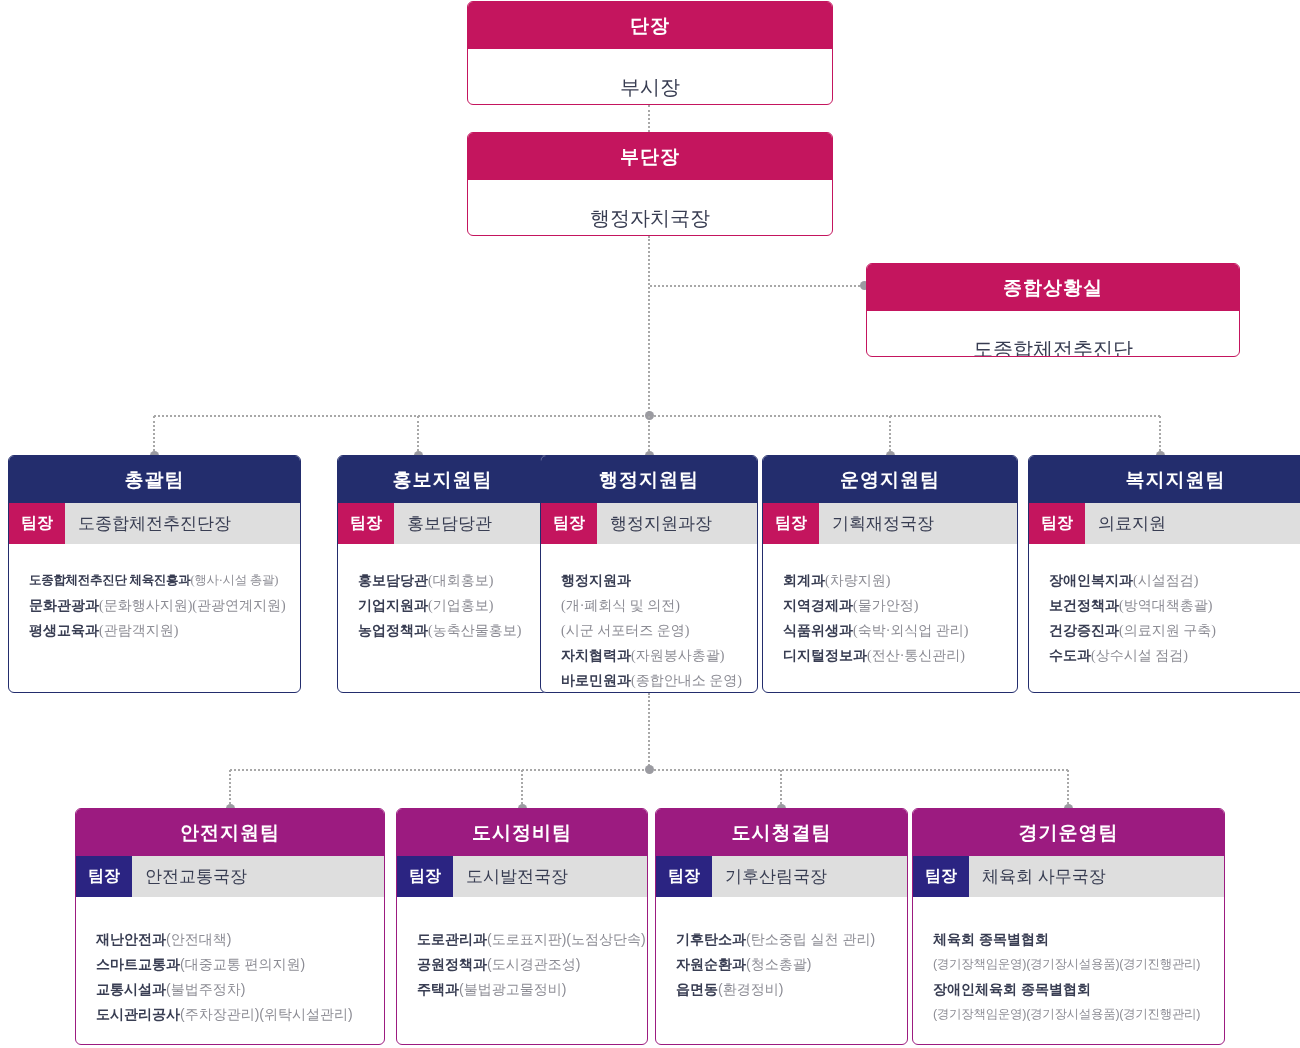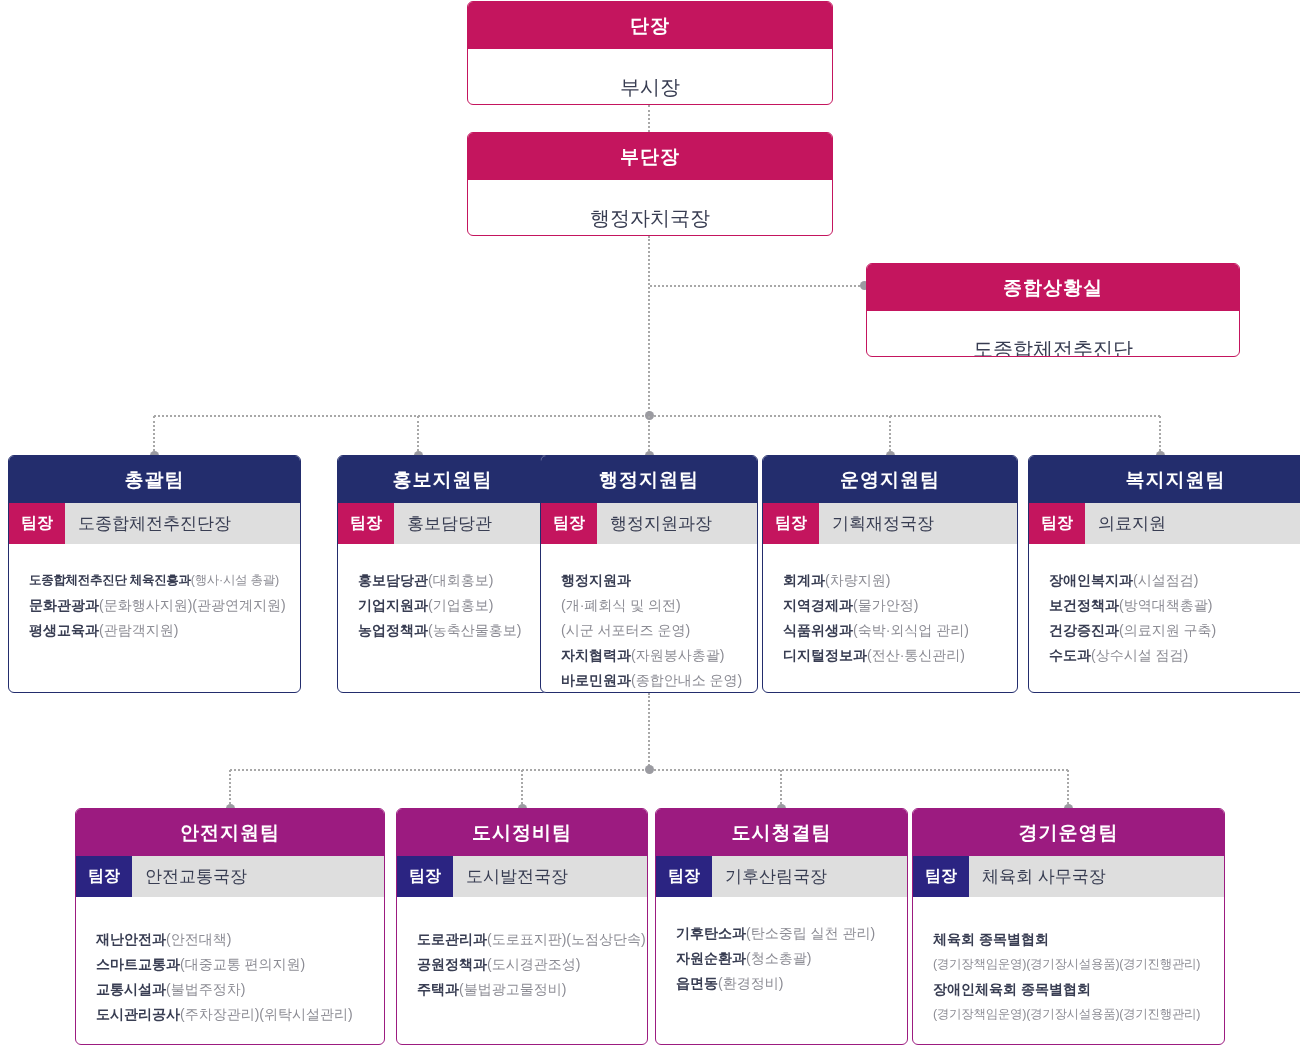--- a/index.html
+++ b/index.html
@@ -18,21 +18,21 @@
 
   
   .node{position:absolute;background:#fff;border:1px solid var(--pink);border-radius:6px;overflow:hidden;}
   .node .hd{height:47px;background:var(--pink);color:#fff;font-weight:bold;font-size:19px;
             display:flex;align-items:center;justify-content:center;letter-spacing:1px;}
   .node .bd{height:55px;display:flex;align-items:center;justify-content:center;
             font-size:20px;color:var(--text_dark);margin-top:11px;}
 
   
   .team{position:absolute;background:#fff;border-radius:6px;overflow:hidden;}
-  .team.mid{border:1px solid var(--navy);}
+  .team.mid{border:1px solid var(--navy);font-family:Liberation Serif, serif;}
   .team.bot{border:1px solid var(--purple);}
   .team .hd{height:47px;color:#fff;font-weight:bold;font-size:19px;
             display:flex;align-items:center;justify-content:center;letter-spacing:1px;}
   .team.mid .hd{background:var(--navy);}
   .team.bot .hd{background:var(--purple);}
   .leader{display:flex;height:41px;}
   .leader .tag{width:56px;color:#fff;font-weight:bold;font-size:16px;
                display:flex;align-items:center;justify-content:center;}
   .team.mid .tag{background:var(--pink);}
   .team.bot .tag{background:var(--indigo);}
@@ -189,21 +189,21 @@
       <div class="item"><span class="nm">주택과</span><span class="dt">(불법광고물정비)</span></div>
     </div>
   </div>
 
   <div class="team bot" style="left:655px;top:808px;width:253px;height:237px;">
     <div class="hd">도시청결팀</div>
     <div class="leader">
       <div class="tag">팀장</div>
       <div class="nm">기후산림국장</div>
     </div>
-    <div class="items" style="padding-top:24px;">
+    <div class="items" style="padding-top:30px;">
       <div class="item"><span class="nm">기후탄소과</span><span class="dt">(탄소중립 실천 관리)</span></div>
       <div class="item"><span class="nm">자원순환과</span><span class="dt">(청소총괄)</span></div>
       <div class="item"><span class="nm">읍면동</span><span class="dt">(환경정비)</span></div>
     </div>
   </div>
 
   <div class="team bot" style="left:912px;top:808px;width:313px;height:237px;">
     <div class="hd">경기운영팀</div>
     <div class="leader">
       <div class="tag">팀장</div>

